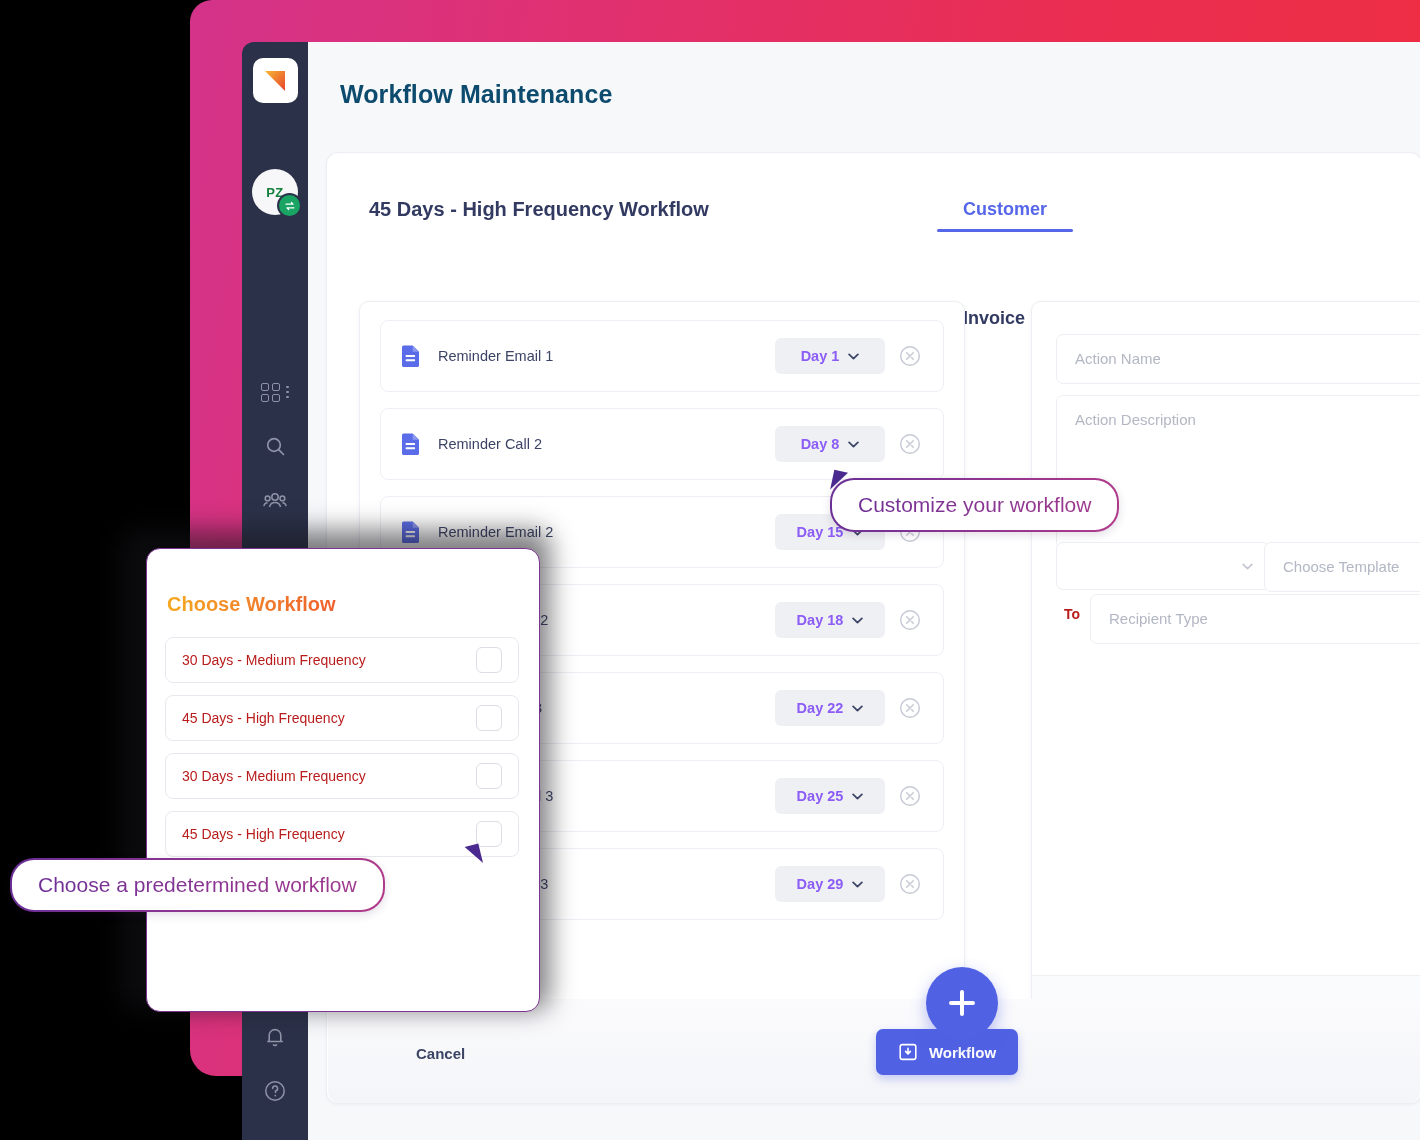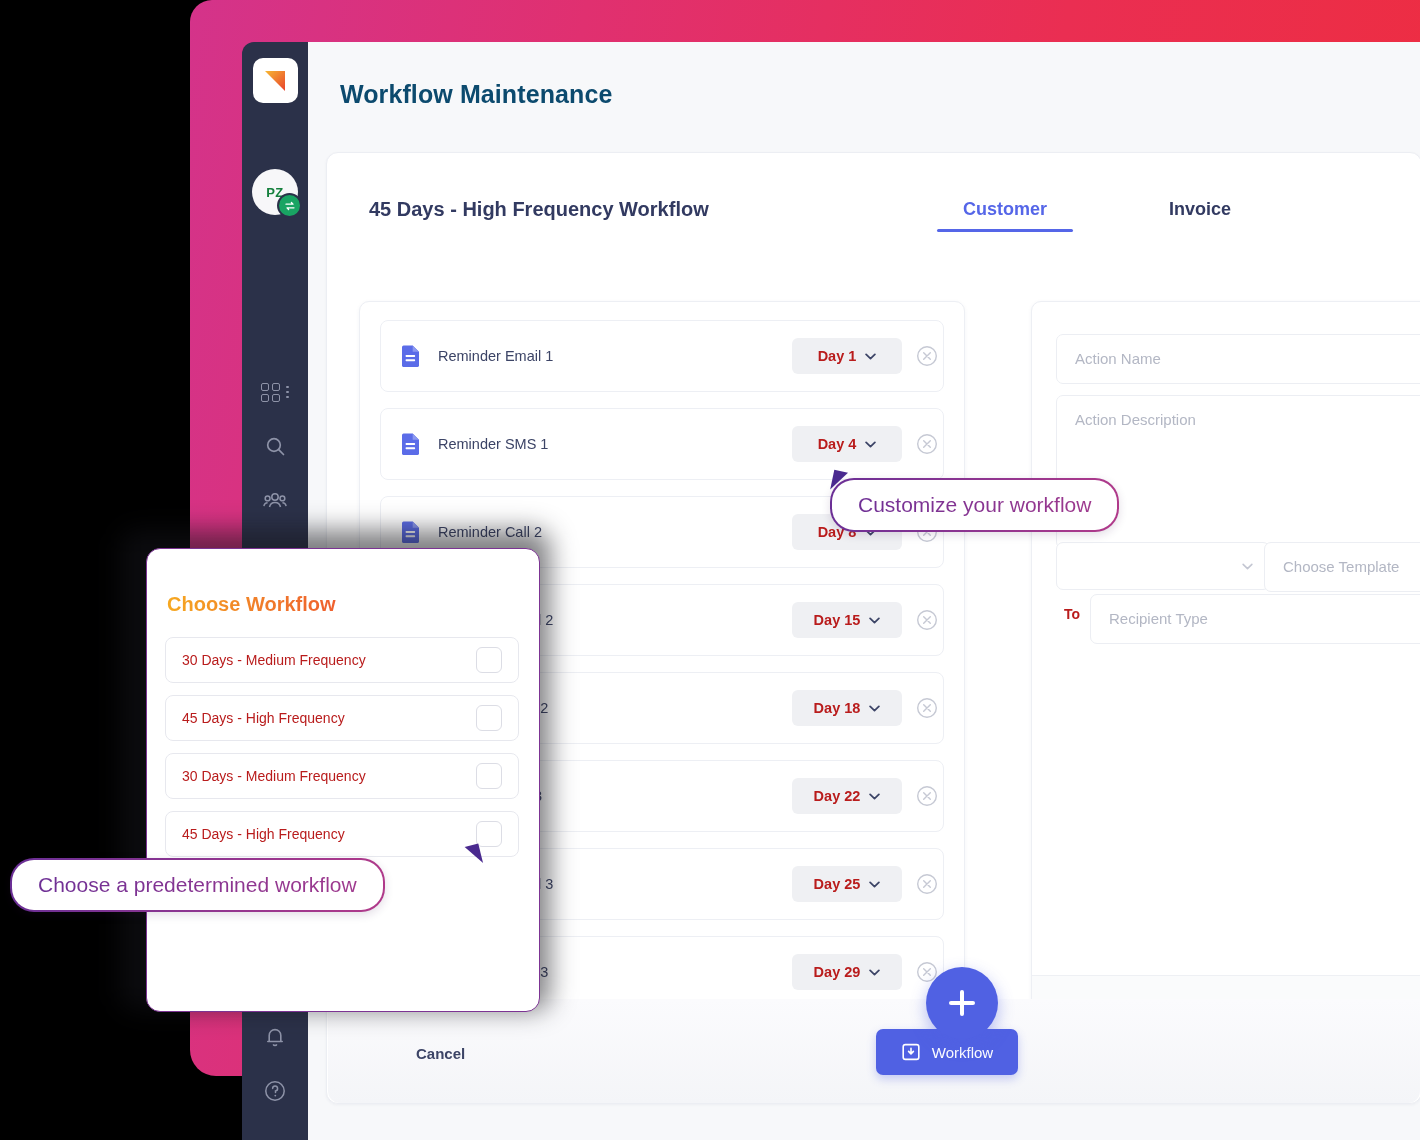--- a/index.html
+++ b/index.html
@@ -62,48 +62,48 @@
   
   #main-card{
     position:absolute;left:18px;top:110px;width:1094px;height:950px;
     background:#fff;border:1px solid #eceef3;border-radius:12px;
     box-shadow:0 1px 3px rgba(40,50,90,.05);
   }
   #wf-title{
     position:absolute;left:42px;top:45px;font-size:20px;font-weight:700;color:#323a61;
   }
   
-  #tabs{position:absolute;left:610px;top:40px;display:flex;gap:70px;}
+  #tabs{position:absolute;left:610px;top:40px;display:flex;gap:70px;flex-direction:column;}
   .tab{
     font-size:18px;font-weight:700;color:#323a61;padding:6px 26px 12px;position:relative;
     cursor:pointer;
   }
   .tab.active{color:#5566e8;}
   .tab.active:after{
     content:"";position:absolute;left:0;right:0;bottom:0;height:3px;
     background:#5566e8;border-radius:2px;
   }
 
   
   #list-panel{
     position:absolute;left:32px;top:148px;width:604px;height:772px;
     background:#fff;border:1px solid #edeff4;border-radius:10px;
     box-shadow:0 1px 4px rgba(40,50,90,.05);overflow:hidden;
   }
   #list-scroll{padding:18px 20px 0;}
   .wf-row{
     height:70px;border:1px solid #edeff4;border-radius:8px;margin-bottom:16px;
-    display:flex;align-items:center;padding:0 5px 0 20px;background:#fff;
+    display:flex;align-items:center;padding:0 22px 0 20px;background:#fff;
   }
   .doc-ic{width:19px;height:23px;flex:0 0 auto;margin-right:18px;}
   .wf-label{flex:1;font-size:14.5px;color:#3c4466;}
   .day-pill{
     height:36px;min-width:84px;background:#eff0f3;border-radius:6px;
     display:flex;align-items:center;justify-content:center;gap:9px;
-    padding:0 13px;font-size:14.5px;font-weight:600;color:#b91c1c;cursor:pointer;
+    padding:0 13px;font-size:14.5px;font-weight:600;color:#8b5cf6;cursor:pointer;
   }
   .chev{width:11px;height:7px;}
   .x-btn{margin-left:14px;width:22px;height:22px;cursor:pointer;}
   
   #fab{
     position:absolute;left:618px;top:925px;width:72px;height:72px;border-radius:50%;
     background:#5061e3;display:flex;align-items:center;justify-content:center;
     box-shadow:0 6px 16px rgba(80,97,227,.42);cursor:pointer;z-index:8;
   }
   #fab .plus{position:relative;width:30px;height:30px;}
@@ -118,21 +118,21 @@
     position:absolute;left:1px;bottom:0;width:1092px;height:104px;
     background:linear-gradient(#fbfbfd,#f4f5f8);border-radius:0 0 12px 12px;text-align:center;
   }
   #cancel-btn{
     position:absolute;left:88px;top:46px;font-size:15px;font-weight:700;color:#3c4466;
     cursor:pointer;
   }
   #workflow-btn{
     position:absolute;left:548px;top:30px;width:142px;height:46px;background:#5061e3;
     border-radius:7px;display:flex;align-items:center;justify-content:center;gap:11px;
-    color:#fff;font-size:15px;font-weight:400;cursor:pointer;
+    color:#fff;font-size:15px;font-weight:700;cursor:pointer;
     box-shadow:0 4px 10px rgba(80,97,227,.3);
   }
 
   
   #right-panel{
     position:absolute;left:704px;top:148px;width:420px;height:772px;
     background:#fff;border:1px solid #edeff4;border-radius:10px;overflow:hidden;
     box-shadow:0 1px 4px rgba(40,50,90,.05);
   }
   .field{
@@ -326,39 +326,20 @@
               <path d="M7.7 7.7 14.3 14.3M14.3 7.7 7.7 14.3" stroke-linecap="round"></path>
             </svg>
           </div>
           <div class="wf-row">
             <svg class="doc-ic" viewBox="0 0 19 23">
               <path d="M1 2.2A1.6 1.6 0 0 1 2.6.6h9.1L18 6.8v14A1.6 1.6 0 0 1 16.4 22H2.6A1.6 1.6 0 0 1 1 20.8z" fill="#5b6ce8"></path>
               <path d="M11.7.6 18 6.8h-6.3z" fill="#8c99f0"></path>
               <rect x="4.6" y="10" width="9.5" height="1.9" rx=".6" fill="#fff"></rect>
               <rect x="4.6" y="14.3" width="9.5" height="1.9" rx=".6" fill="#fff"></rect>
             </svg>
-            <div class="wf-label">Reminder SMS 1</div>
-            <div class="day-pill">
-              <span>Day 4</span>
-              <svg class="chev" viewBox="0 0 12 8" fill="none" stroke="#3c4466" stroke-width="2">
-                <path d="M1 1.6 6 6.4 11 1.6" stroke-linecap="round" stroke-linejoin="round"></path>
-              </svg>
-            </div>
-            <svg class="x-btn" viewBox="0 0 22 22" fill="none" stroke="#c6c9d4" stroke-width="1.4">
-              <circle cx="11" cy="11" r="9.3"></circle>
-              <path d="M7.7 7.7 14.3 14.3M14.3 7.7 7.7 14.3" stroke-linecap="round"></path>
-            </svg>
-          </div>
-          <div class="wf-row">
-            <svg class="doc-ic" viewBox="0 0 19 23">
-              <path d="M1 2.2A1.6 1.6 0 0 1 2.6.6h9.1L18 6.8v14A1.6 1.6 0 0 1 16.4 22H2.6A1.6 1.6 0 0 1 1 20.8z" fill="#5b6ce8"></path>
-              <path d="M11.7.6 18 6.8h-6.3z" fill="#8c99f0"></path>
-              <rect x="4.6" y="10" width="9.5" height="1.9" rx=".6" fill="#fff"></rect>
-              <rect x="4.6" y="14.3" width="9.5" height="1.9" rx=".6" fill="#fff"></rect>
-            </svg>
             <div class="wf-label">Reminder Call 2</div>
             <div class="day-pill">
               <span>Day 8</span>
               <svg class="chev" viewBox="0 0 12 8" fill="none" stroke="#3c4466" stroke-width="2">
                 <path d="M1 1.6 6 6.4 11 1.6" stroke-linecap="round" stroke-linejoin="round"></path>
               </svg>
             </div>
             <svg class="x-btn" viewBox="0 0 22 22" fill="none" stroke="#c6c9d4" stroke-width="1.4">
               <circle cx="11" cy="11" r="9.3"></circle>
               <path d="M7.7 7.7 14.3 14.3M14.3 7.7 7.7 14.3" stroke-linecap="round"></path>

